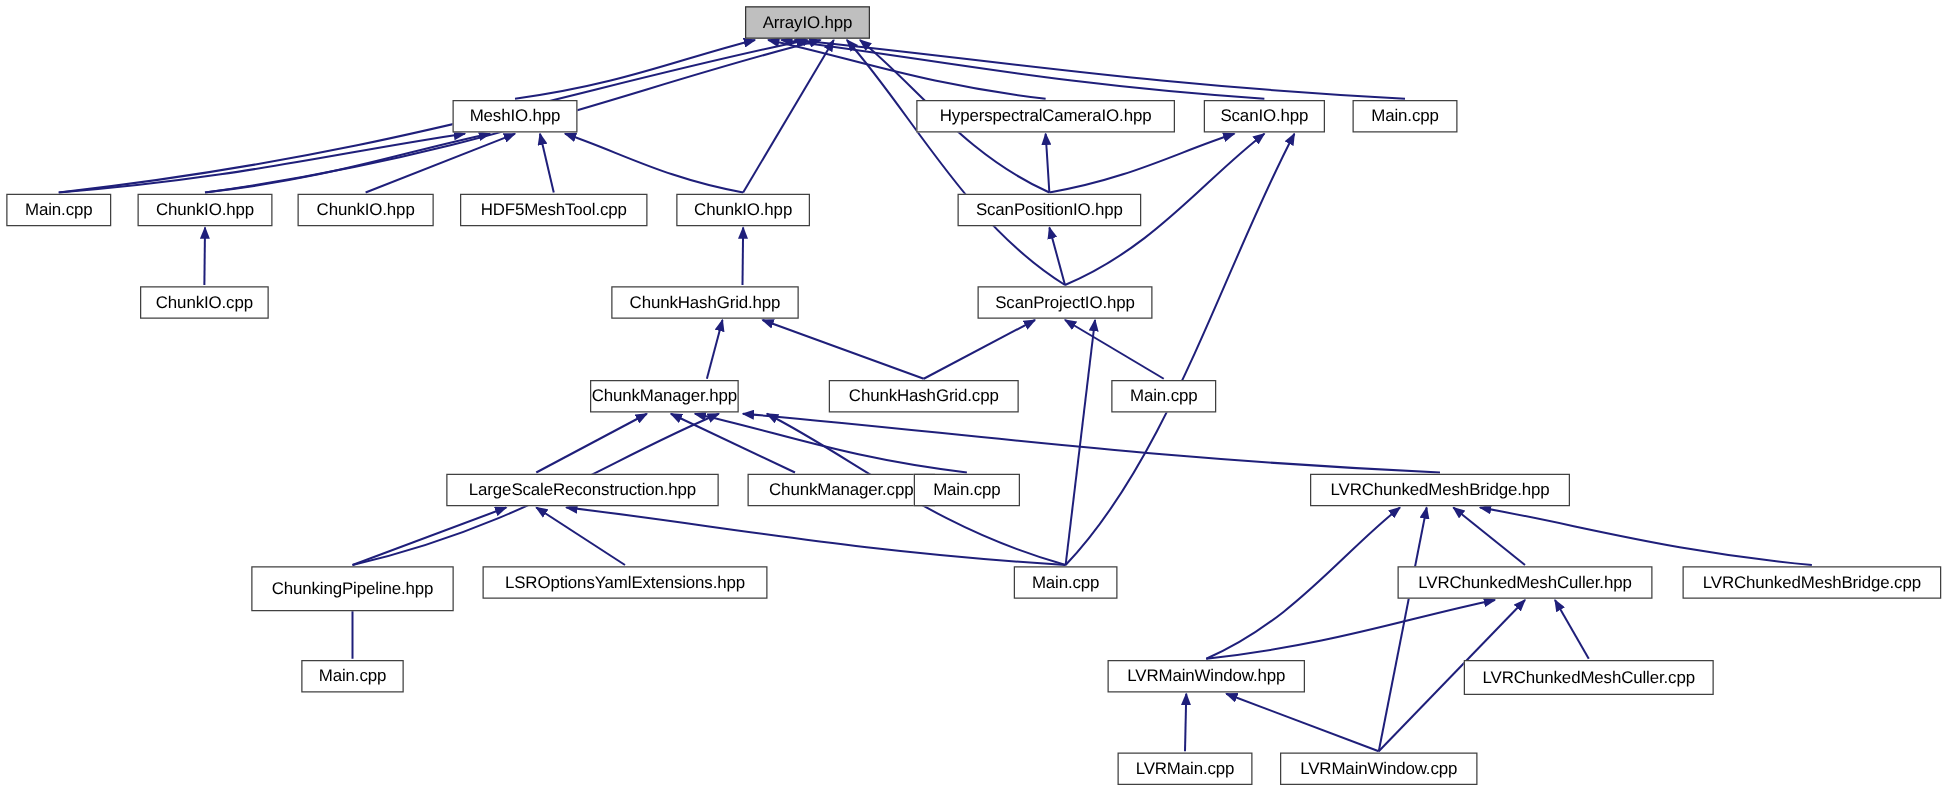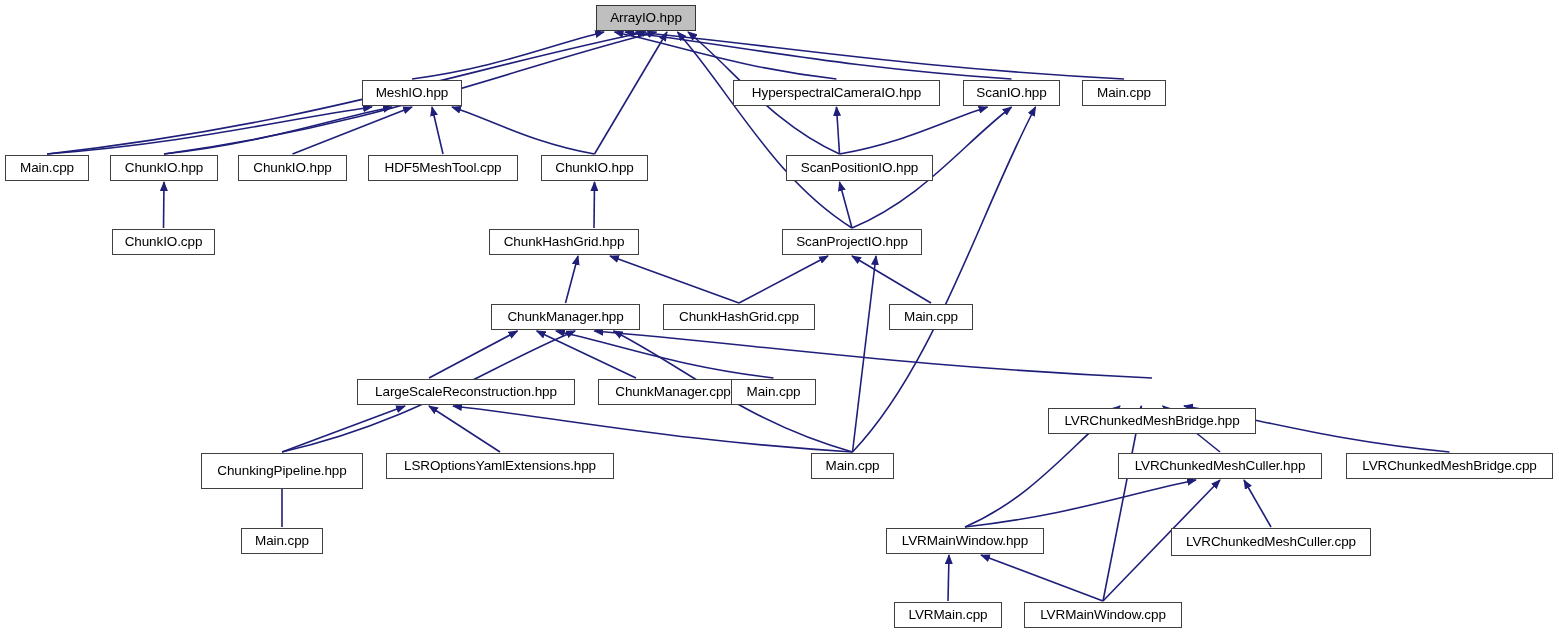--- a/index.html
+++ b/index.html
@@ -132,51 +132,51 @@
       </div>
       <div class="node" style="left: 238px; top: 155px; width: 109px; height: 26px;">
         <span class="node-label">ChunkIO.hpp</span>
       </div>
       <div class="node" style="left: 368px; top: 155px; width: 150px; height: 26px;">
         <span class="node-label">HDF5MeshTool.cpp</span>
       </div>
       <div class="node" style="left: 541px; top: 155px; width: 107px; height: 26px;">
         <span class="node-label">ChunkIO.hpp</span>
       </div>
-      <div class="node" style="left: 766px; top: 155px; width: 147px; height: 26px; margin-left: 20px;">
+      <div class="node" style="left: 766px; top: 155px; width: 147px; height: 26px;">
         <span class="node-label">ScanPositionIO.hpp</span>
       </div>
       <div class="node" style="left: 112px; top: 229px; width: 103px; height: 26px;">
         <span class="node-label">ChunkIO.cpp</span>
       </div>
       <div class="node" style="left: 489px; top: 229px; width: 150px; height: 26px;">
         <span class="node-label">ChunkHashGrid.hpp</span>
       </div>
       <div class="node" style="left: 782px; top: 229px; width: 140px; height: 26px;">
         <span class="node-label">ScanProjectIO.hpp</span>
       </div>
-      <div class="node" style="left: 491px; top: 304px; width: 149px; height: 26px;">
+      <div class="node" style="left: 472px; top: 304px; width: 119px; height: 26px;">
         <span class="node-label">ChunkManager.hpp</span>
       </div>
       <div class="node" style="left: 663px; top: 304px; width: 152px; height: 26px;">
         <span class="node-label">ChunkHashGrid.cpp</span>
       </div>
       <div class="node" style="left: 889px; top: 304px; width: 84px; height: 26px;">
         <span class="node-label">Main.cpp</span>
       </div>
       <div class="node" style="left: 320px; top: 379px; width: 218px; height: 26px; margin-left: 37px;">
         <span class="node-label">LargeScaleReconstruction.hpp</span>
       </div>
       <div class="node" style="left: 561px; top: 379px; width: 150px; height: 26px; margin-left: 37px;">
         <span class="node-label">ChunkManager.cpp</span>
       </div>
       <div class="node" style="left: 731px; top: 379px; width: 85px; height: 26px;">
         <span class="node-label">Main.cpp</span>
       </div>
-      <div class="node" style="left: 1048px; top: 379px; width: 208px; height: 26px; margin-top: 29px;">
+      <div class="node" style="left: 1048px; top: 379px; width: 208px; height: 26px;">
         <span class="node-label">LVRChunkedMeshBridge.hpp</span>
       </div>
       <div class="node" style="left: 201px; top: 453px; width: 162px; height: 36px;">
         <span class="node-label">ChunkingPipeline.hpp</span>
       </div>
       <div class="node" style="left: 386px; top: 453px; width: 228px; height: 26px;">
         <span class="node-label">LSROptionsYamlExtensions.hpp</span>
       </div>
       <div class="node" style="left: 811px; top: 453px; width: 83px; height: 26px;">
         <span class="node-label">Main.cpp</span>

